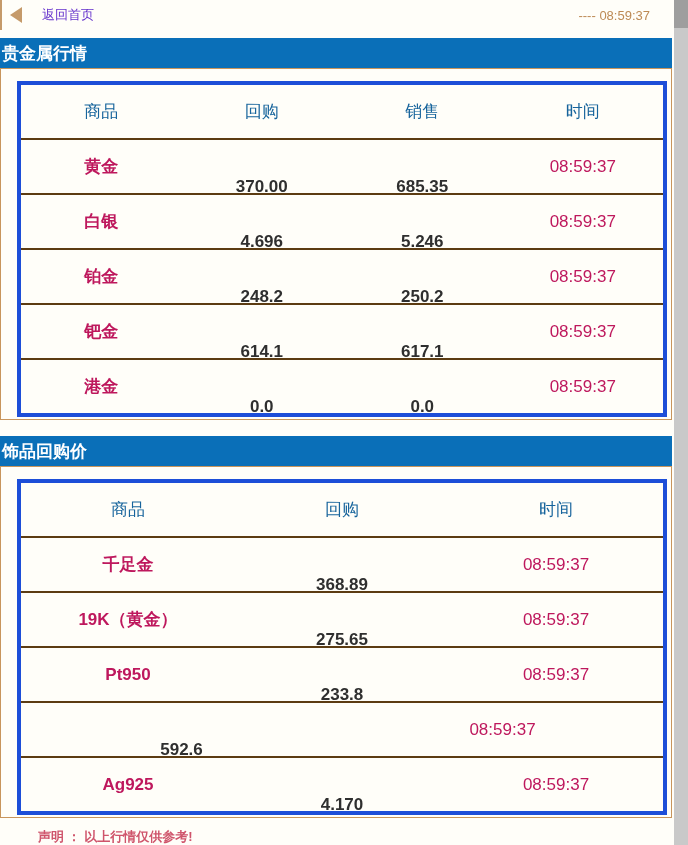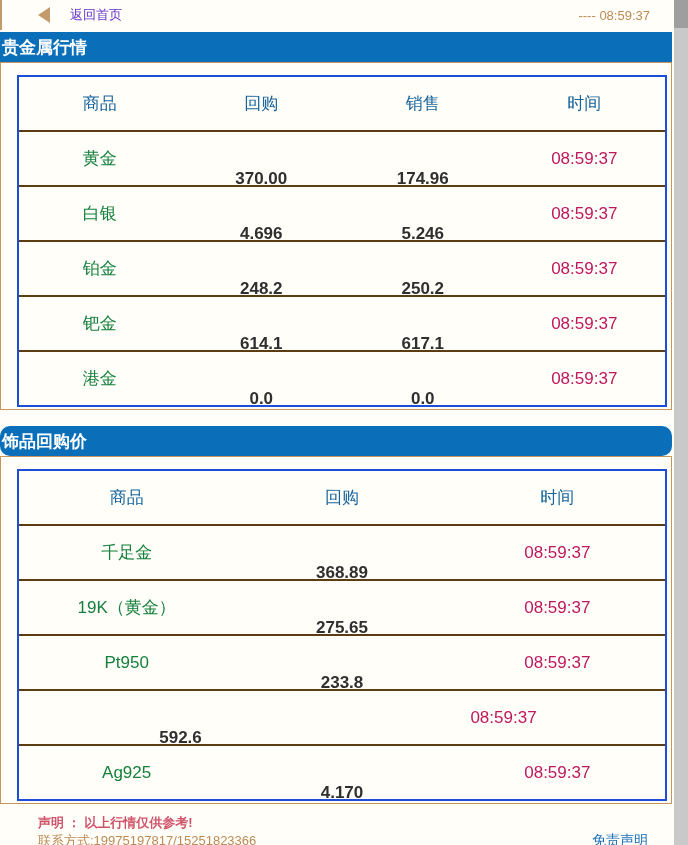--- a/index.html
+++ b/index.html
@@ -8,66 +8,66 @@
     background:#fffef9;
     font-family:"Liberation Sans","DejaVu Sans",sans-serif;
     overflow:hidden;position:relative;
   }
   .page{width:672px;}
 
   
   .topbar{
     height:30px;display:flex;align-items:center;
     border-left:2px solid #c59a6a;
-    padding-left:36px;
+    padding-left:8px;
   }
   .back-arrow{
     width:0;height:0;display:inline-block;
     border-top:8px solid transparent;
     border-bottom:8px solid transparent;
     border-right:12px solid #c59a6a;
     cursor:pointer;
   }
   .back-link{
     margin-left:20px;color:#6633cc;font-size:13px;
     text-decoration:none;cursor:pointer;
   }
   .top-time{
     margin-left:auto;padding-right:22px;
     color:#bd8a55;font-size:13px;
   }
 
   
   .bluebar{
-    margin-top:2px;height:30px;background:#0a6fb8;
+    margin-top:8px;height:30px;background:#0a6fb8;
     color:#ffffff;font-size:17px;font-weight:bold;
     display:flex;align-items:center;padding-left:2px;
   }
-  .bluebar.second{margin-top:16px;border-radius:10px;}
+  .bluebar.second{margin-top:16px;}
 
   
   .section-box{
     border:1px solid #c8955c;
     padding:12px 4px 2px 16px;
     background:#fffef9;
   }
   .price-table{
-    border:2px solid #1d4ed8;
+    border:4px solid #1d4ed8;
     background:#fffef9;
   }
   .trow{
     display:flex;align-items:center;height:53px;
     border-bottom:2px solid #5c3c12;
   }
   .trow:last-child{border-bottom:none;align-items:center;}
   .tcell{flex:1;text-align:center;font-size:17px;color:#333333;}
   .header-row .tcell{color:#17649c;font-weight:normal;}
   .data-row .col-value{font-weight:bold;color:#2f2f2f;margin-top:41px;}
   .data-row .col-time{color:#be185d;}
-  .data-row .col-name{color:#15803d;}
+  .data-row .col-name{color:#be185d;font-weight:bold;}
 
   
   .footer{
     margin-top:10px;display:flex;justify-content:space-between;
     align-items:flex-end;padding:0 24px 0 38px;
   }
   .notice{color:#cf546b;font-size:13px;line-height:18px;font-weight:bold;}
   .contact{color:#bd8a55;font-size:13px;line-height:18px;}
   .disclaimer{color:#1a6fba;font-size:14px;text-decoration:none;cursor:pointer;}
 
@@ -100,21 +100,21 @@
       <div class="price-table">
           <div class="trow header-row">
             <div class="tcell col-name">商品</div>
             <div class="tcell col-value">回购</div>
             <div class="tcell col-value">销售</div>
             <div class="tcell col-time">时间</div>
           </div>
           <div class="trow data-row">
             <div class="tcell col-name">黄金</div>
             <div class="tcell col-value">370.00</div>
-            <div class="tcell col-value">174.96</div>
+            <div class="tcell col-value">685.35</div>
             <div class="tcell col-time">08:59:37</div>
           </div>
           <div class="trow data-row">
             <div class="tcell col-name">白银</div>
             <div class="tcell col-value">4.696</div>
             <div class="tcell col-value">5.246</div>
             <div class="tcell col-time">08:59:37</div>
           </div>
           <div class="trow data-row">
             <div class="tcell col-name">铂金</div>

